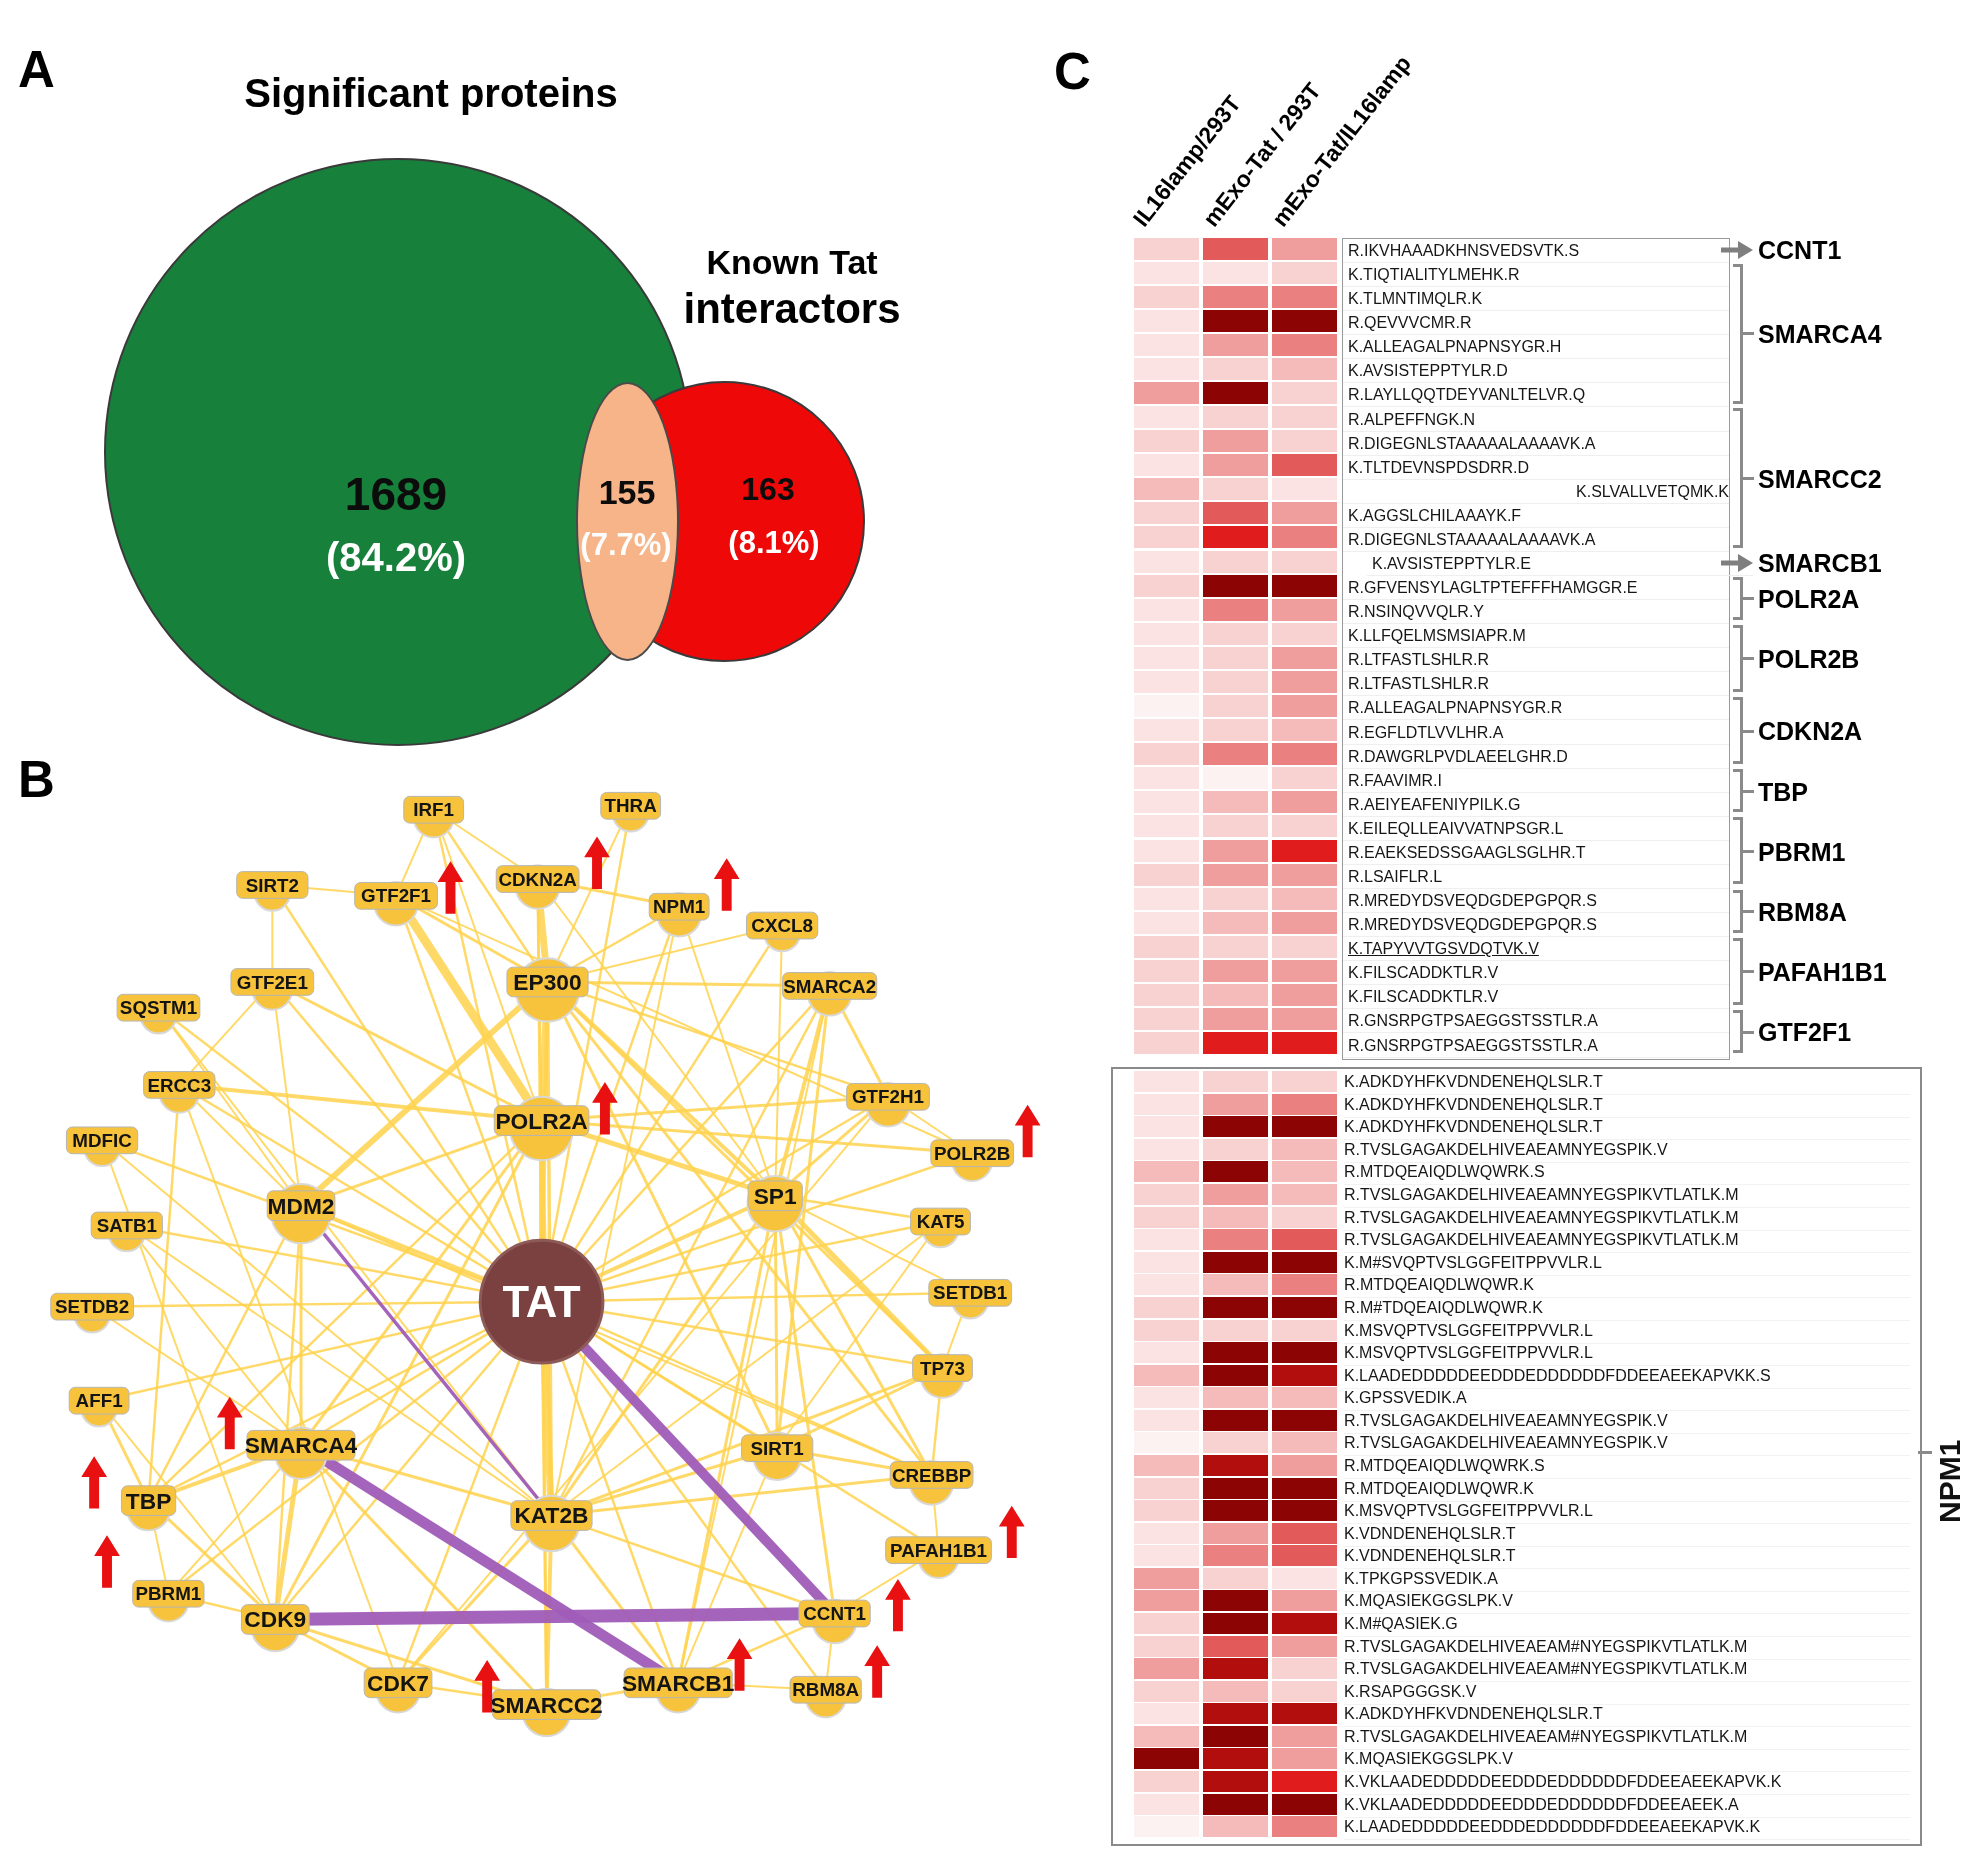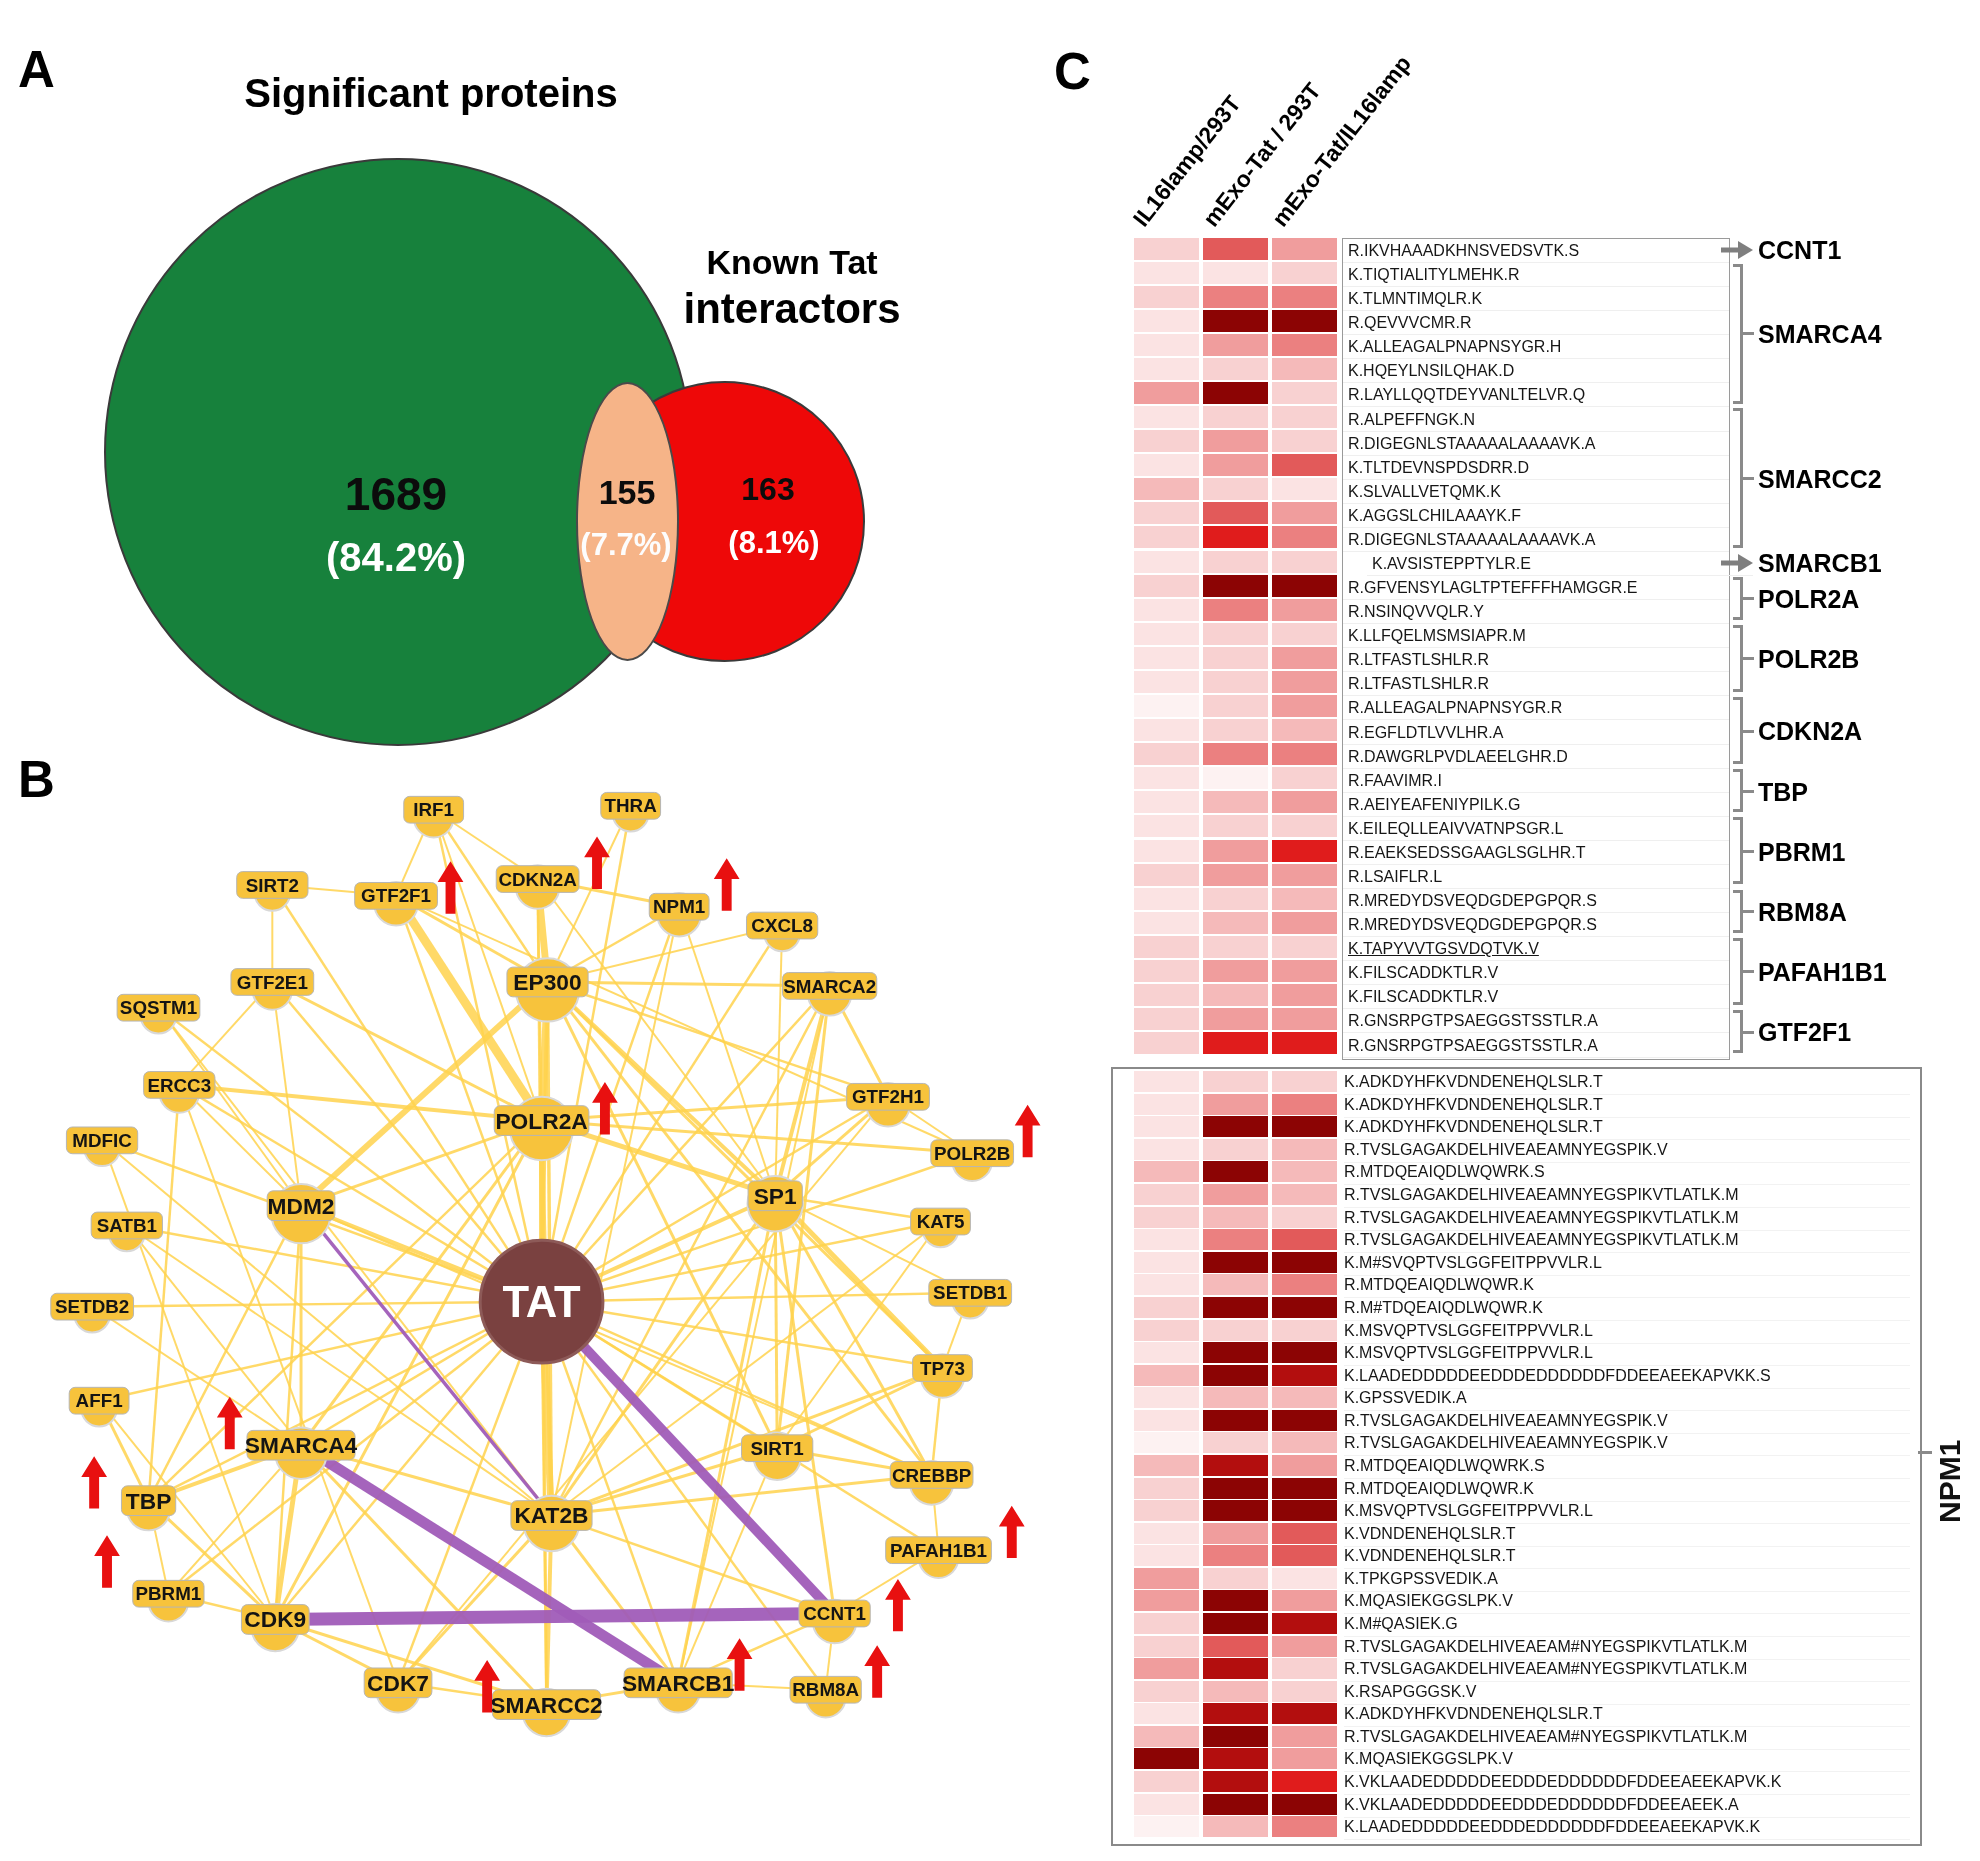--- a/index.html
+++ b/index.html
@@ -610,26 +610,26 @@
       <div class="hm-cell" style="left:1272px;top:1794px;width:65px;height:21px;background:#8c0404;"></div>
       <div class="hm-cell" style="left:1134px;top:1816px;width:65px;height:21px;background:#fdf2f2;"></div>
       <div class="hm-cell" style="left:1203px;top:1816px;width:65px;height:21px;background:#f5baba;"></div>
       <div class="hm-cell" style="left:1272px;top:1816px;width:65px;height:21px;background:#eb8080;"></div>
       <div class="pep-box" style="left:1342px;top:238px;width:386px;height:820px;">
         <div class="pep-row" style="top:0px;height:24px;line-height:24px;">R.IKVHAAADKHNSVEDSVTK.S</div>
         <div class="pep-row" style="top:24px;height:24px;line-height:24px;">K.TIQTIALITYLMEHK.R</div>
         <div class="pep-row" style="top:48px;height:24px;line-height:24px;">K.TLMNTIMQLR.K</div>
         <div class="pep-row" style="top:72px;height:24px;line-height:24px;">R.QEVVVCMR.R</div>
         <div class="pep-row" style="top:96px;height:24px;line-height:24px;">K.ALLEAGALPNAPNSYGR.H</div>
-        <div class="pep-row" style="top:120px;height:24px;line-height:24px;">K.HQEYLNSILQHAK.D</div>
+        <div class="pep-row" style="top:120px;height:24px;line-height:24px;">K.AVSISTEPPTYLR.D</div>
         <div class="pep-row" style="top:144px;height:24px;line-height:24px;">R.LAYLLQQTDEYVANLTELVR.Q</div>
         <div class="pep-row" style="top:169px;height:24px;line-height:24px;">R.ALPEFFNGK.N</div>
         <div class="pep-row" style="top:193px;height:24px;line-height:24px;">R.DIGEGNLSTAAAAALAAAAVK.A</div>
         <div class="pep-row" style="top:217px;height:24px;line-height:24px;">K.TLTDEVNSPDSDRR.D</div>
-        <div class="pep-row" style="top:241px;height:24px;line-height:24px;">K.SLVALLVETQMK.K</div>
+        <div class="pep-row" style="top:241px;height:24px;line-height:24px;text-align:right;">K.SLVALLVETQMK.K</div>
         <div class="pep-row" style="top:265px;height:24px;line-height:24px;">K.AGGSLCHILAAAYK.F</div>
         <div class="pep-row" style="top:289px;height:24px;line-height:24px;">R.DIGEGNLSTAAAAALAAAAVK.A</div>
         <div class="pep-row" style="top:313px;height:24px;line-height:24px;margin-left:24px;">K.AVSISTEPPTYLR.E</div>
         <div class="pep-row" style="top:337px;height:24px;line-height:24px;">R.GFVENSYLAGLTPTEFFFHAMGGR.E</div>
         <div class="pep-row" style="top:361px;height:24px;line-height:24px;">R.NSINQVVQLR.Y</div>
         <div class="pep-row" style="top:385px;height:24px;line-height:24px;">K.LLFQELMSMSIAPR.M</div>
         <div class="pep-row" style="top:409px;height:24px;line-height:24px;">R.LTFASTLSHLR.R</div>
         <div class="pep-row" style="top:433px;height:24px;line-height:24px;">R.LTFASTLSHLR.R</div>
         <div class="pep-row" style="top:457px;height:24px;line-height:24px;">R.ALLEAGALPNAPNSYGR.R</div>
         <div class="pep-row" style="top:482px;height:24px;line-height:24px;">R.EGFLDTLVVLHR.A</div>

